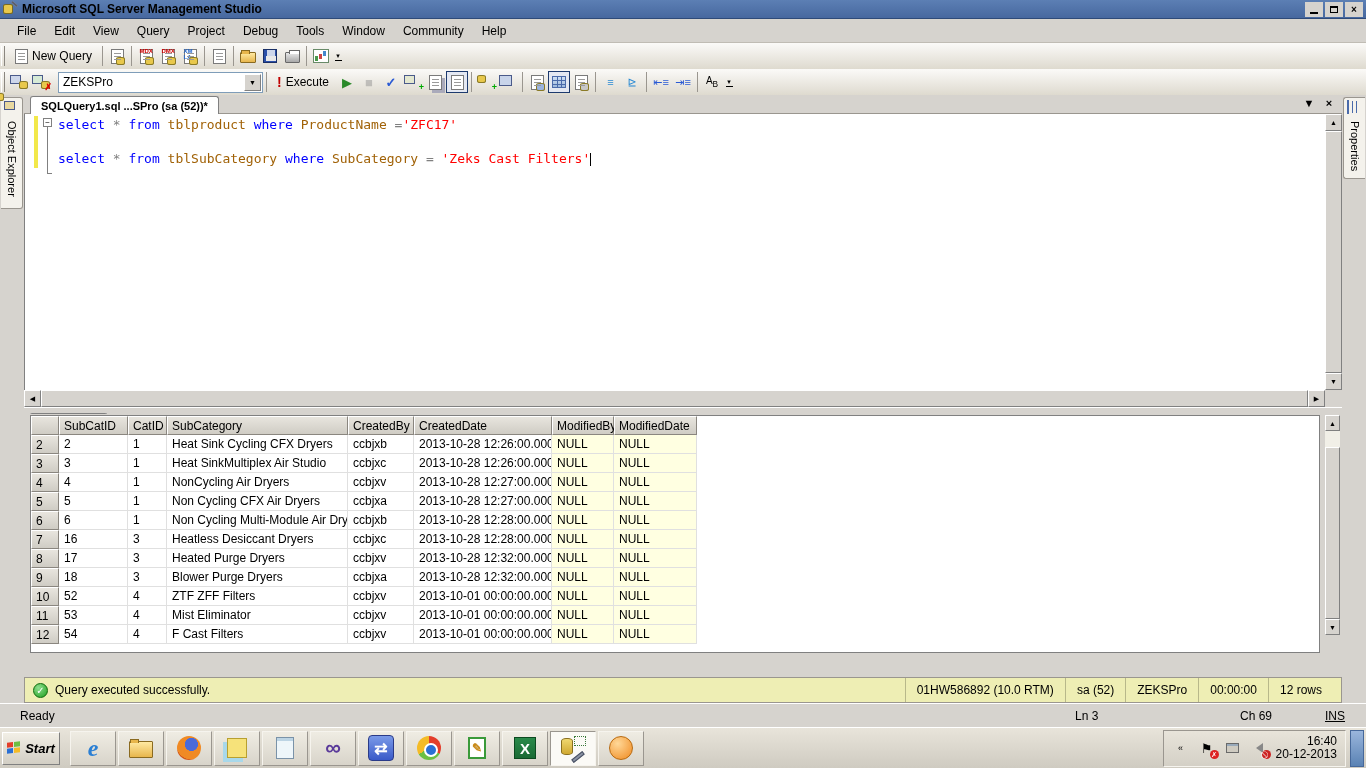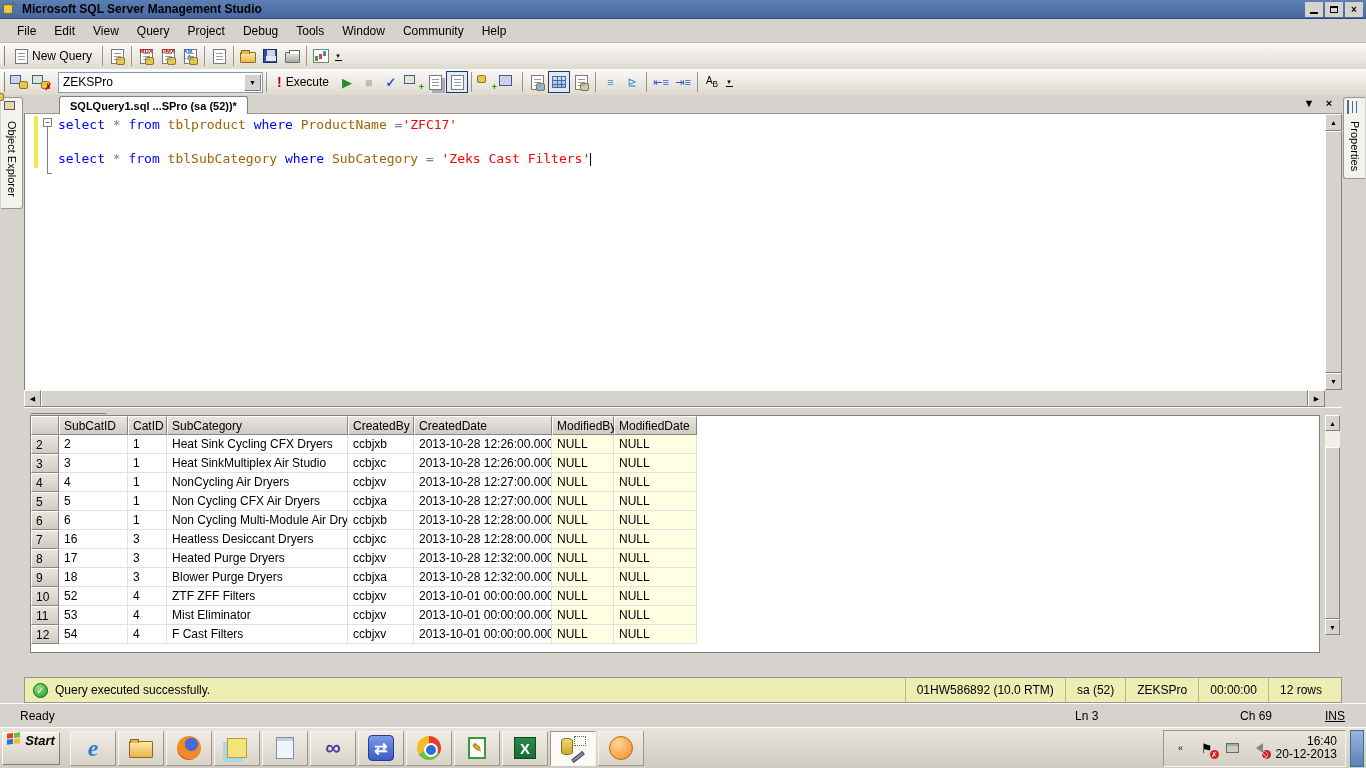--- a/index.html
+++ b/index.html
@@ -54,21 +54,21 @@
   
   #left-strip { left:0; top:95px; width:24px; height:608px; background:#d6d3ce; }
   #right-strip { left:1342px; top:95px; width:24px; height:608px; background:#d6d3ce; }
   .vtab { position:absolute; left:1px; top:2px; width:22px; background:#f4f2ec; border:1px solid #9a968f; border-left:none; border-radius:0 3px 3px 0; display:flex; flex-direction:column; align-items:center; padding:3px 0; gap:4px; }
   #right-strip .vtab { left:auto; right:1px; border:1px solid #9a968f; border-right:none; border-radius:3px 0 0 3px; }
   .vtab .vtext { writing-mode:vertical-rl; font-size:11px; color:#000; }
   .vtab .tab-ic { width:16px; height:16px; }
 
   
   #doc-tabstrip { left:24px; top:95px; width:1318px; height:19px; background:#d6d3ce; border-bottom:1px solid #9a968f; }
-  #doc-tab { position:absolute; left:6px; top:1px; height:18px; background:#fff; border:1px solid #808080; border-bottom:none; border-radius:3px 3px 0 0; display:flex; align-items:center; padding:0 10px; font-size:11px; font-weight:bold;margin-left:29px; }
+  #doc-tab { position:absolute; left:6px; top:1px; height:18px; background:#fff; border:1px solid #808080; border-bottom:none; border-radius:3px 3px 0 0; display:flex; align-items:center; padding:0 10px; font-size:11px; font-weight:bold; }
   #doc-tab-controls { position:absolute; right:6px; top:2px; display:flex; gap:6px; align-items:center; }
   #doc-tab-controls .ctl { font-size:11px; font-weight:bold; color:#000; width:14px; text-align:center; }
 
   
   #editor { left:24px; top:114px; width:1301px; height:276px; background:#fff; border-left:1px solid #808080; }
   #change-bar { position:absolute; left:9px; top:2px; width:4px; height:52px; background:#f2e84a; }
   #outline-margin { position:absolute; left:16px; top:0; width:14px; height:100%; }
   .fold-box { position:absolute; left:2px; top:4px; width:9px; height:9px; border:1px solid #808080; background:#fff; font-size:8px; line-height:7px; text-align:center; color:#000; }
   .fold-line { position:absolute; left:6px; top:13px; width:1px; height:46px; background:#808080; }
   .fold-foot { position:absolute; left:6px; top:59px; width:5px; height:1px; background:#808080; }
@@ -109,21 +109,21 @@
   .qs-right { margin-left:auto; display:flex; align-items:center; height:100%; }
   .qs-seg { padding:0 11px; display:flex; align-items:center; height:100%; }
   .qs-div { width:1px; height:100%; background:#b8b88a; }
 
   
   #app-status { left:0; top:703px; width:1366px; height:24px; background:#d6d3ce; border-top:1px solid #fff; font-size:12px; }
   #app-status .seg { position:absolute; top:5px; }
 
   
   #taskbar { left:0; top:727px; width:1366px; height:41px; background:linear-gradient(#e8e4da,#cfcbc1); border-top:1px solid #fff; display:flex; align-items:center; padding:0 2px; }
-  #start-btn { width:58px; height:33px; background:linear-gradient(#f2efe6,#d2cec4); display:flex; justify-content:center; gap:4px; font-weight:bold; font-size:13px; font-style:italic; }
+  #start-btn { width:58px; height:33px; background:linear-gradient(#f2efe6,#d2cec4); display:flex; align-items:center; justify-content:center; gap:4px; font-weight:bold; font-size:13px; font-style:italic; }
   .winflag { width:14px; height:12px; display:grid; grid-template-columns:6px 6px; grid-template-rows:5px 5px; gap:1px; transform:skewY(-6deg); }
   .winflag i:nth-child(1){background:#e33e2b;} .winflag i:nth-child(2){background:#6cbf43;} .winflag i:nth-child(3){background:#2a6fd4;} .winflag i:nth-child(4){background:#f4bb27;}
   .task-ic { width:46px; height:35px; margin-left:2px; display:flex; align-items:center; justify-content:center; border:1px solid; border-color:#f6f4ee #9a968f #9a968f #f6f4ee; background:linear-gradient(#efece3,#d8d4ca); }
   .task-ic.pressed { background:#fbfaf6; border-color:#9a968f #f6f4ee #f6f4ee #9a968f; }
   .task-ic .ico { width:28px; height:28px; display:flex; align-items:center; justify-content:center; font-size:20px; font-weight:bold; }
   #tray { margin-left:auto; height:37px; border:1px solid; border-color:#9a968f #f6f4ee #f6f4ee #9a968f; display:flex; align-items:center; padding:0 8px; gap:8px; background:linear-gradient(#e8e4da,#d4d0c6); }
   #tray .tray-ic { width:18px; height:18px; display:flex; align-items:center; justify-content:center; font-size:13px; position:relative; }
   #tray .clock { text-align:right; font-size:12px; line-height:13px; }
   #show-desktop { width:14px; height:37px; margin-left:4px; background:linear-gradient(#9ab6dc,#5a82b4); border:1px solid #46689a; }
   .badge-x { position:absolute; right:-3px; bottom:-2px; width:9px; height:9px; background:#d22; border-radius:50%; color:#fff; font-size:7px; line-height:9px; text-align:center; }

